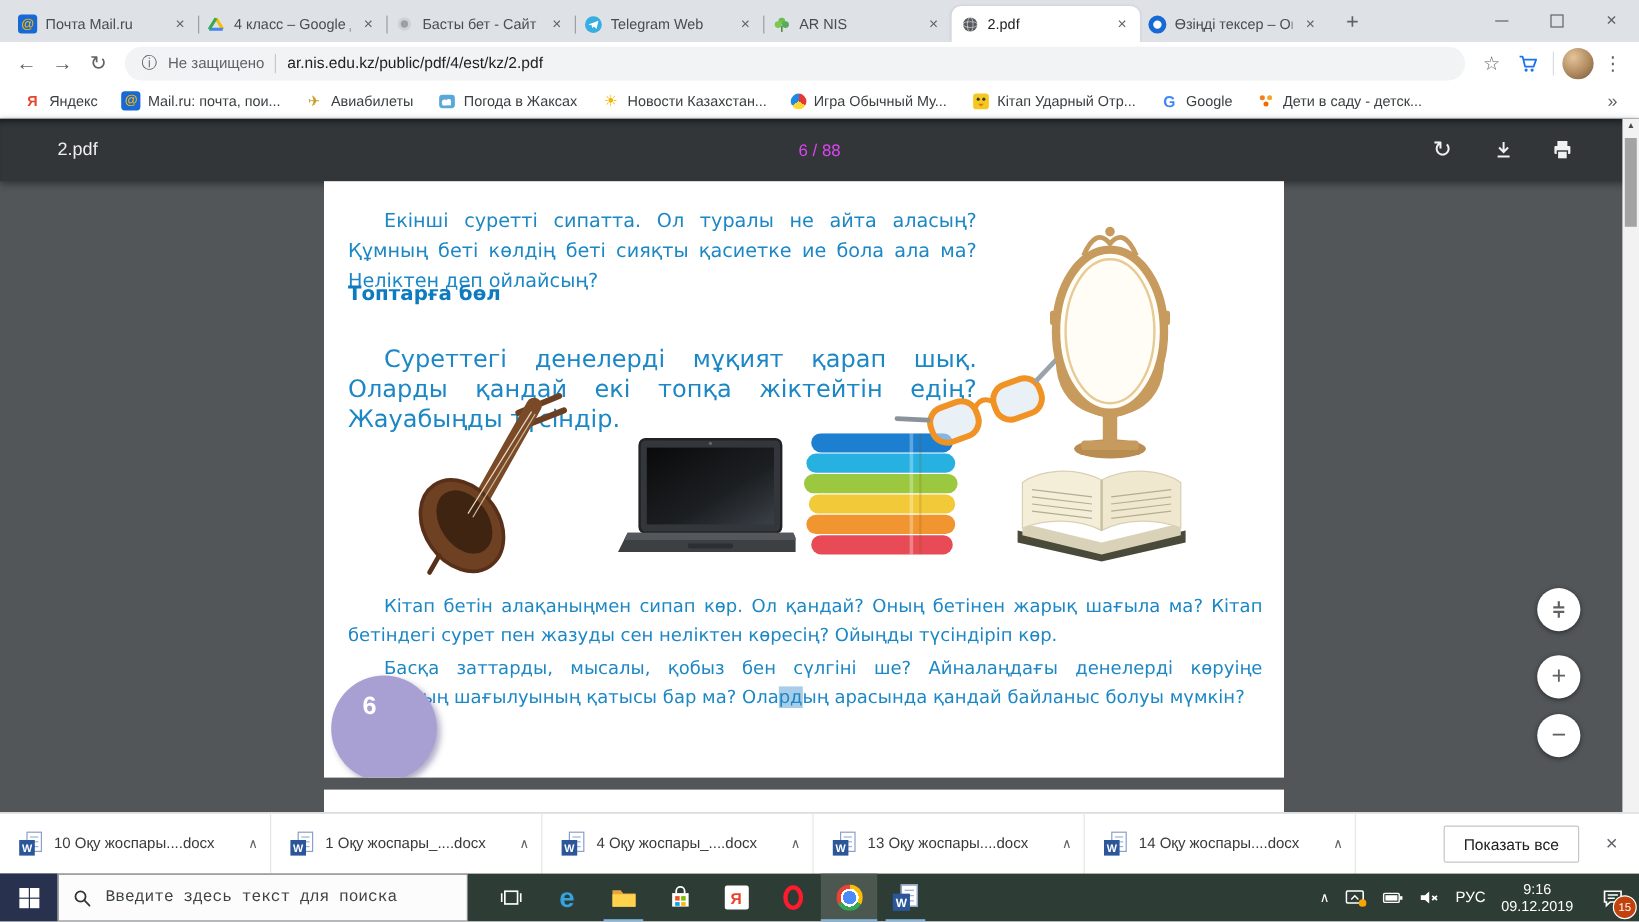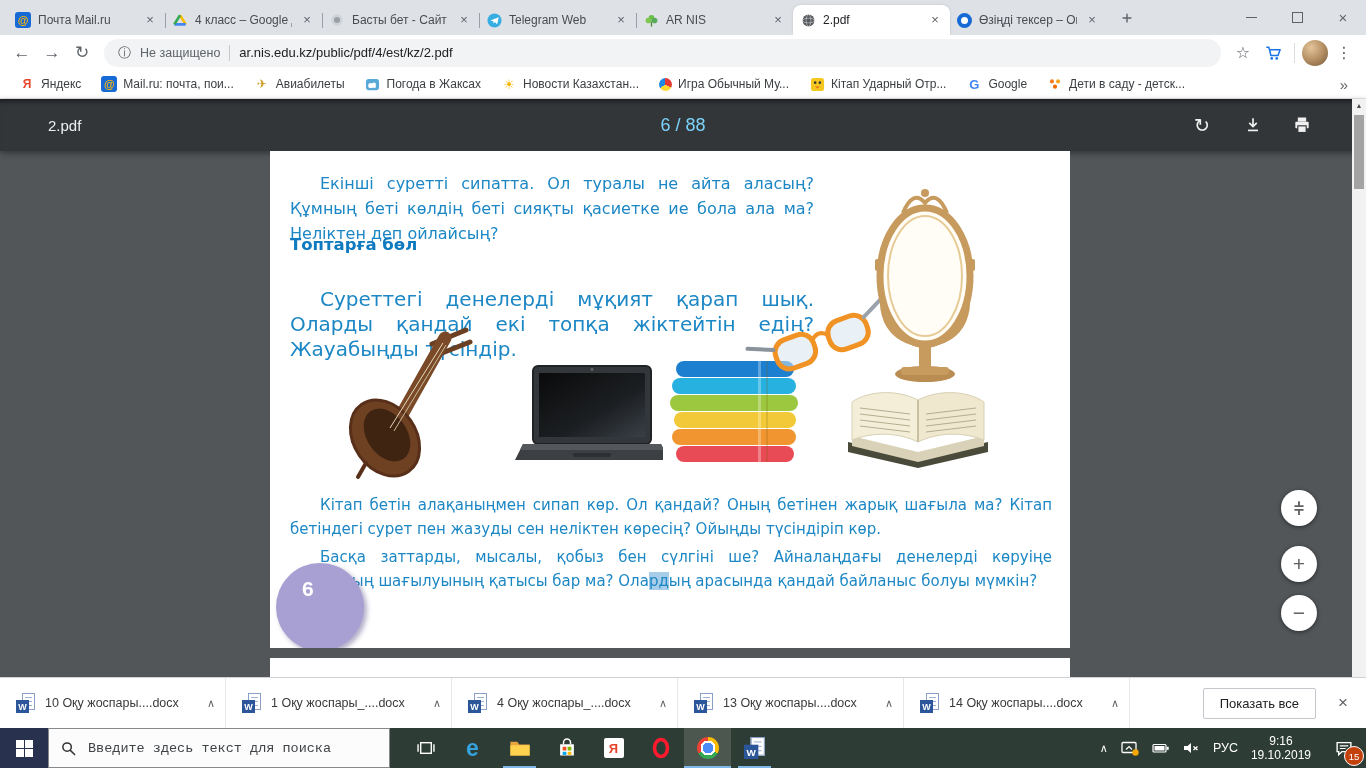--- a/index.html
+++ b/index.html
@@ -38,21 +38,21 @@
   .bookmarks{position:absolute;top:70px;left:0;width:1366px;height:29px;background:#fff;display:flex;align-items:center;padding:0 12px;box-sizing:border-box;gap:6px;border-bottom:1px solid #e7e9ec}
   .bm{display:flex;align-items:center;gap:6px;font-size:12px;color:#3c4043;padding:3px 7px;border-radius:4px;white-space:nowrap;cursor:pointer}
   .bm-i{width:16px;height:16px;display:grid;place-items:center;font-size:12px;font-weight:bold}
   .bi-ball{width:13px;height:13px;border-radius:50%;background:conic-gradient(#e53935 0 33%,#fdd835 33% 66%,#1e88e5 66%)}
   .bm-overflow{margin-left:auto;color:#5f6368;font-size:15px;cursor:pointer;padding:0 6px}
 
   
   .pdfarea{position:absolute;top:99px;left:0;width:1366px;height:578px;background:#525659}
   .pdftoolbar{position:absolute;top:0;left:0;width:1366px;height:52px;background:#323639;box-shadow:inset 0 6px 5px -4px rgba(0,0,0,.55),0 2px 6px rgba(0,0,0,.4)}
   .pdf-filename{position:absolute;left:48px;top:50%;transform:translateY(-50%);font-size:15px;color:#eceeef}
-  .pdf-pages{position:absolute;left:50%;top:50%;transform:translate(-50%,-50%);font-size:18px;color:#7dd3fc}
+  .pdf-pages{position:absolute;left:50%;top:50%;transform:translate(-50%,-50%);font-size:14px;color:#d946ef}
   .pt-btn{position:absolute;top:50%;transform:translateY(-50%);width:28px;height:28px;display:grid;place-items:center;color:#f1f1f1;font-size:19px;cursor:pointer}
   .pt-rotate{right:150px}.pt-dl{right:99px}.pt-print{right:50px}
 
   .page{position:absolute;left:270px;top:52px;width:800px;height:497px;background:#fff;overflow:hidden}
   .page2{position:absolute;left:270px;top:559px;width:800px;height:19px;background:#fff}
   .para{position:absolute;color:#1c87c5;font-family:"DejaVu Sans","Liberation Sans",sans-serif;text-align:justify}
   .p1{left:20px;top:4px;width:524px;font-size:16px;line-height:25px;text-indent:30px}
   .headk{position:absolute;left:20px;top:84px;font-size:16.5px;font-weight:bold;color:#0e7abf;font-family:"DejaVu Sans",sans-serif}
   .p2{left:20px;top:116px;width:524px;font-size:20px;line-height:25px;text-indent:30px}
   .p3{left:20px;top:327px;width:762px;font-size:15px;line-height:24px;text-indent:30px}
@@ -569,21 +569,21 @@
       </span>
       <span class="trayic">
         <svg width="17" height="14" viewBox="0 0 17 14">
             <path d="M1,5 H4.5 L8,2 V12 L4.5,9 H1 Z" fill="#fff"></path>
             <path d="M10.5,5.5 L14.5,9 M14.5,5.5 L10.5,9" stroke="#fff" stroke-width="1.4"></path>
           </svg>
       </span>
       <span class="lang">РУС</span>
       <div class="clock">
         <div>9:16</div>
-        <div>19.10.2019</div>
+        <div>09.12.2019</div>
       </div>
       <div class="notifwrap">
         <svg width="18" height="17" viewBox="0 0 17 16">
             <path d="M2,2.5 H15 V11 H6.5 L3.5,13.8 V11 H2 Z" fill="none" stroke="#fff" stroke-width="1.3"></path>
             <path d="M4.5,5.5 H12.5 M4.5,8 H10" stroke="#fff" stroke-width="1.1"></path>
           </svg>
         <span class="badge">15</span>
       </div>
     </div>
   </div>

